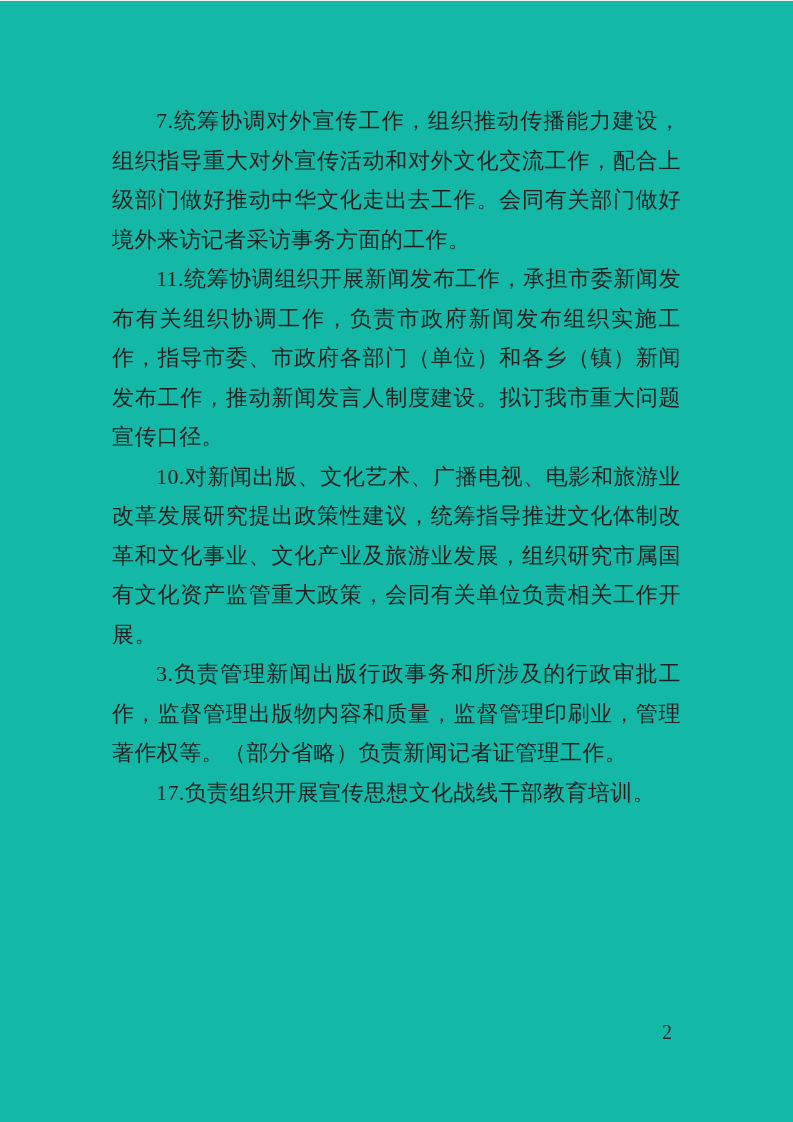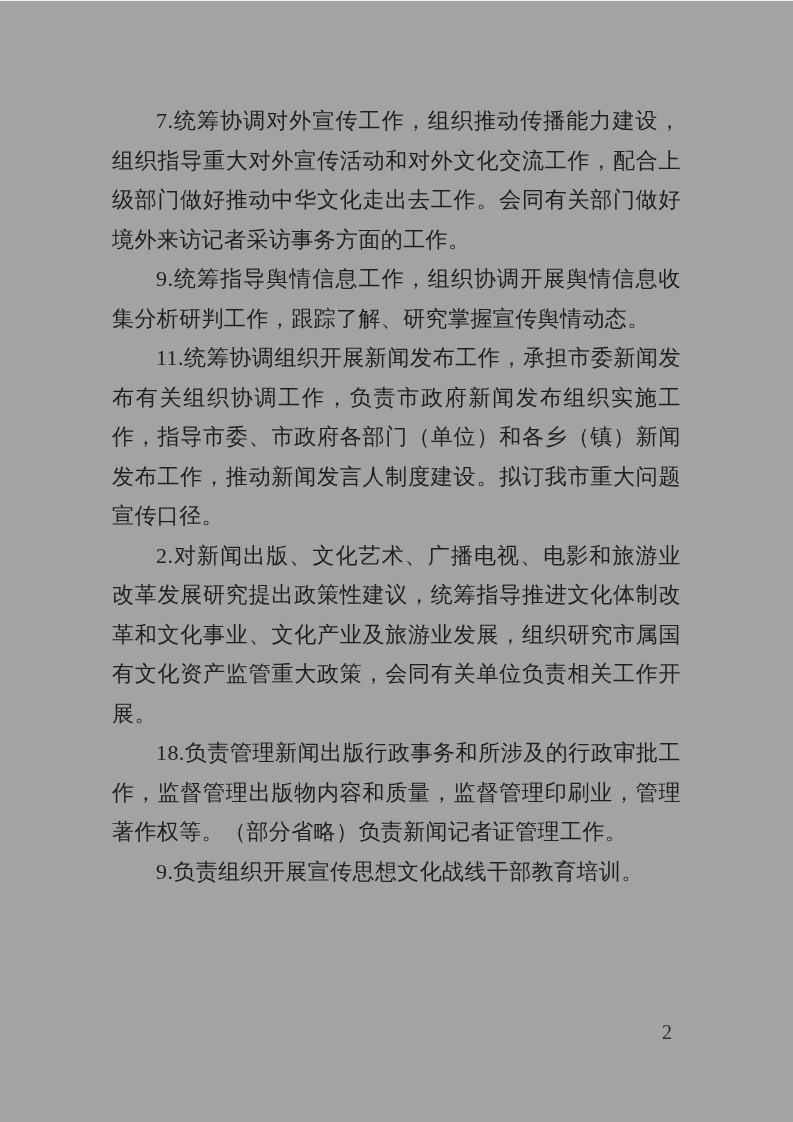--- a/index.html
+++ b/index.html
@@ -4,21 +4,21 @@
 <style>
   html, body {
     margin: 0;
     padding: 0;
     background: #ffffff;
   }
   .page {
     position: relative;
     width: 793px;
     height: 1122px;
-    background: #a3a3a3;
+    background: #14b8a6;
     overflow: hidden;
     border-top: 1px solid #f0f0f0;
     font-family: "Liberation Serif", "DejaVu Serif", serif;
   }
   .content {
     position: absolute;
     left: 112px;
     right: 112px;
     top: 100px;
   }
@@ -43,20 +43,19 @@
     color: #2a2a2a;
     font-family: "Liberation Serif", "DejaVu Serif", serif;
   }
 </style>
 </head>
 <body>
 
 <div class="page">
   <div class="content">
     <p>7.统筹协调对外宣传工作，组织推动传播能力建设，组织指导重大对外宣传活动和对外文化交流工作，配合上级部门做好推动中华文化走出去工作。会同有关部门做好境外来访记者采访事务方面的工作。</p>
-    <p>9.统筹指导舆情信息工作，组织协调开展舆情信息收集分析研判工作，跟踪了解、研究掌握宣传舆情动态。</p>
     <p>11.统筹协调组织开展新闻发布工作，承担市委新闻发布有关组织协调工作，负责市政府新闻发布组织实施工作，指导市委、市政府各部门（单位）和各乡（镇）新闻发布工作，推动新闻发言人制度建设。拟订我市重大问题宣传口径。</p>
-    <p>2.对新闻出版、文化艺术、广播电视、电影和旅游业改革发展研究提出政策性建议，统筹指导推进文化体制改革和文化事业、文化产业及旅游业发展，组织研究市属国有文化资产监管重大政策，会同有关单位负责相关工作开展。</p>
-    <p>18.负责管理新闻出版行政事务和所涉及的行政审批工作，监督管理出版物内容和质量，监督管理印刷业，管理著作权等。（部分省略）负责新闻记者证管理工作。</p>
-    <p>9.负责组织开展宣传思想文化战线干部教育培训。</p>
+    <p>10.对新闻出版、文化艺术、广播电视、电影和旅游业改革发展研究提出政策性建议，统筹指导推进文化体制改革和文化事业、文化产业及旅游业发展，组织研究市属国有文化资产监管重大政策，会同有关单位负责相关工作开展。</p>
+    <p>3.负责管理新闻出版行政事务和所涉及的行政审批工作，监督管理出版物内容和质量，监督管理印刷业，管理著作权等。（部分省略）负责新闻记者证管理工作。</p>
+    <p>17.负责组织开展宣传思想文化战线干部教育培训。</p>
   </div>
   <div class="page-number">2</div>
 </div>
 
 </body></html>

